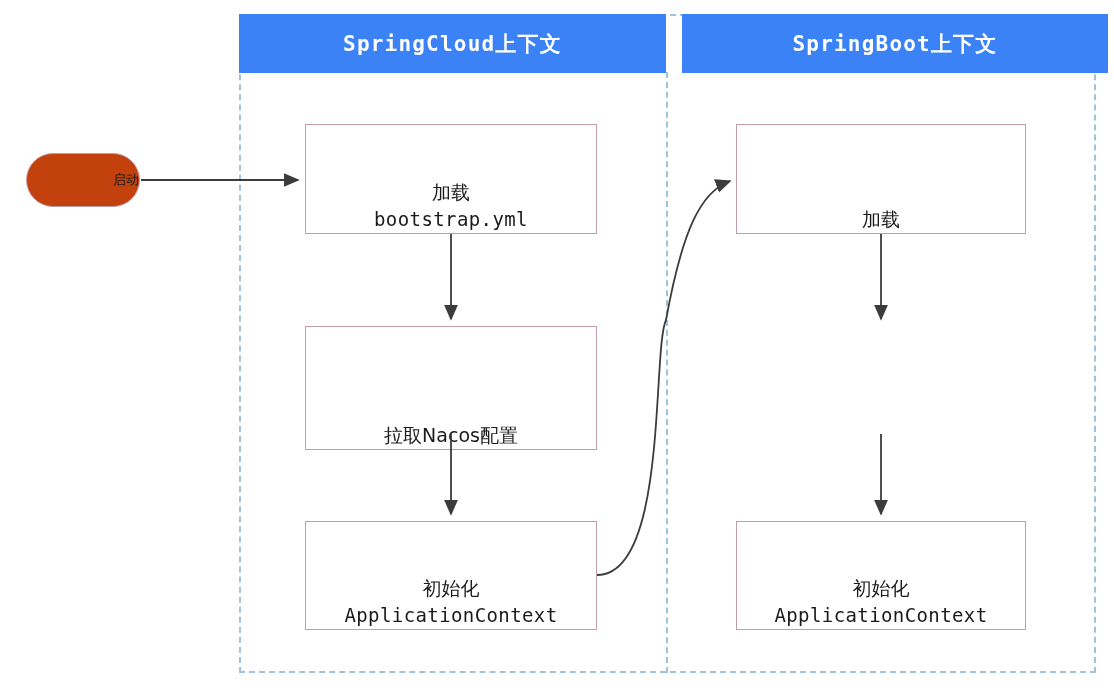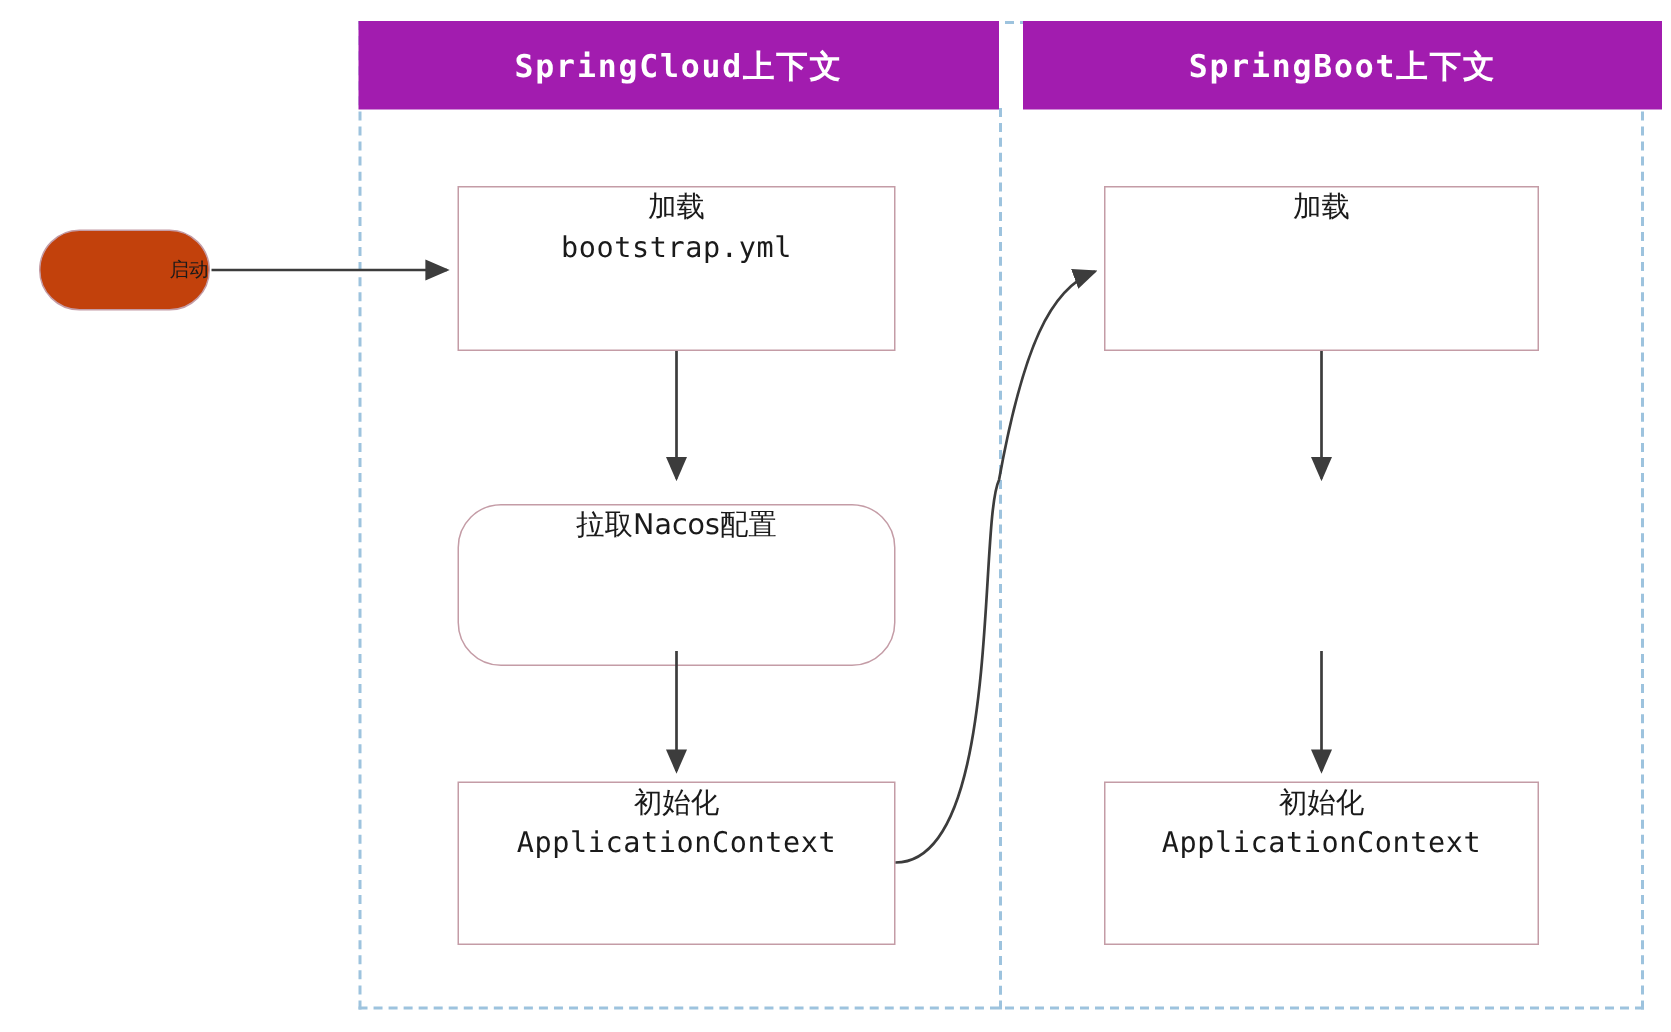--- a/index.html
+++ b/index.html
@@ -34,21 +34,21 @@
     top: 72px;
     width: 0;
     height: 601px;
     border-left: 2px dashed #9DC3DE;
   }
 
   
   .lane-header {
     position: absolute;
     box-sizing: border-box;
-    background: #a21caf;
+    background: #3b82f6;
     color: #ffffff;
     display: flex;
     align-items: center;
     justify-content: center;
     font-size: 21px;
     font-weight: bold;
     letter-spacing: 1.2px;
     font-family: "DejaVu Sans Mono", "Liberation Mono", monospace;
   }
   .header-left  { left: 239px; top: 14px; width: 427px; height: 59px; }
@@ -56,38 +56,38 @@
 
   
   .node {
     position: absolute;
     box-sizing: border-box;
     border: 1.6px solid #C49CA6;
     background: #ffffff;
     display: flex;
     flex-direction: column;
     align-items: center;
-    justify-content: flex-start;
+    justify-content: flex-end;
     color: #1a1a1a;
     text-align: center;
     line-height: 1.42;
   }
   .node .cn {
     font-family: "DejaVu Sans", "Liberation Sans", sans-serif;
     font-size: 19px;
   }
   .node .mono {
     font-family: "DejaVu Sans Mono", "Liberation Mono", monospace;
     font-size: 19px;
     letter-spacing: 0.4px;
   }
 
   
   .n-l1 { left: 305px; top: 124px; width: 292px; height: 110px; }
-  .n-l2 { left: 305px; top: 336px; width: 292px; height: 108px; border-radius: 29px; }
+  .n-l2 { left: 305px; top: 326px; width: 292px; height: 124px; }
   .n-l3 { left: 305px; top: 521px; width: 292px; height: 109px; }
   
   .n-r1 { left: 736px; top: 124px; width: 290px; height: 110px; }
   .n-r2 { left: 736px; top: 326px; width: 290px; height: 108px; }
   .n-r3 { left: 736px; top: 521px; width: 290px; height: 109px; }
 
   
   .start-node {
     position: absolute;
     left: 26px;

